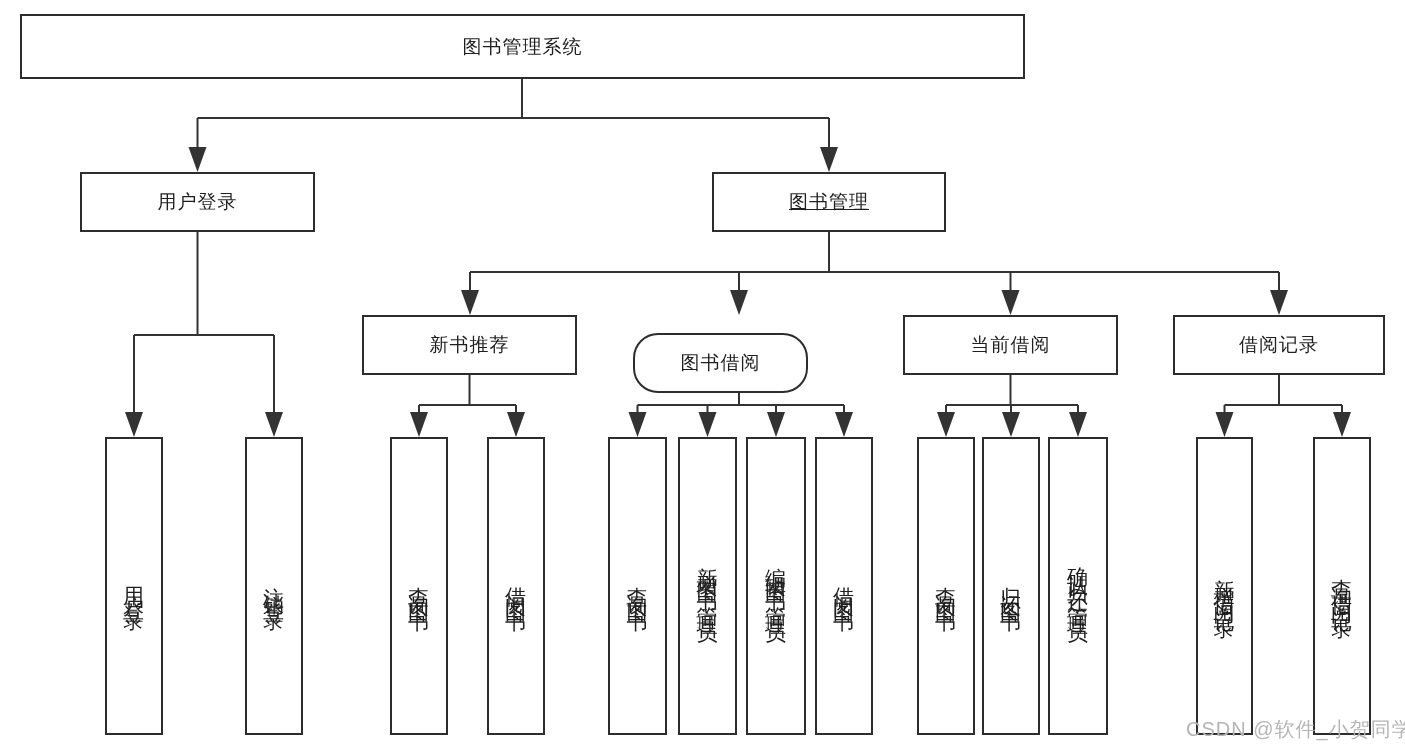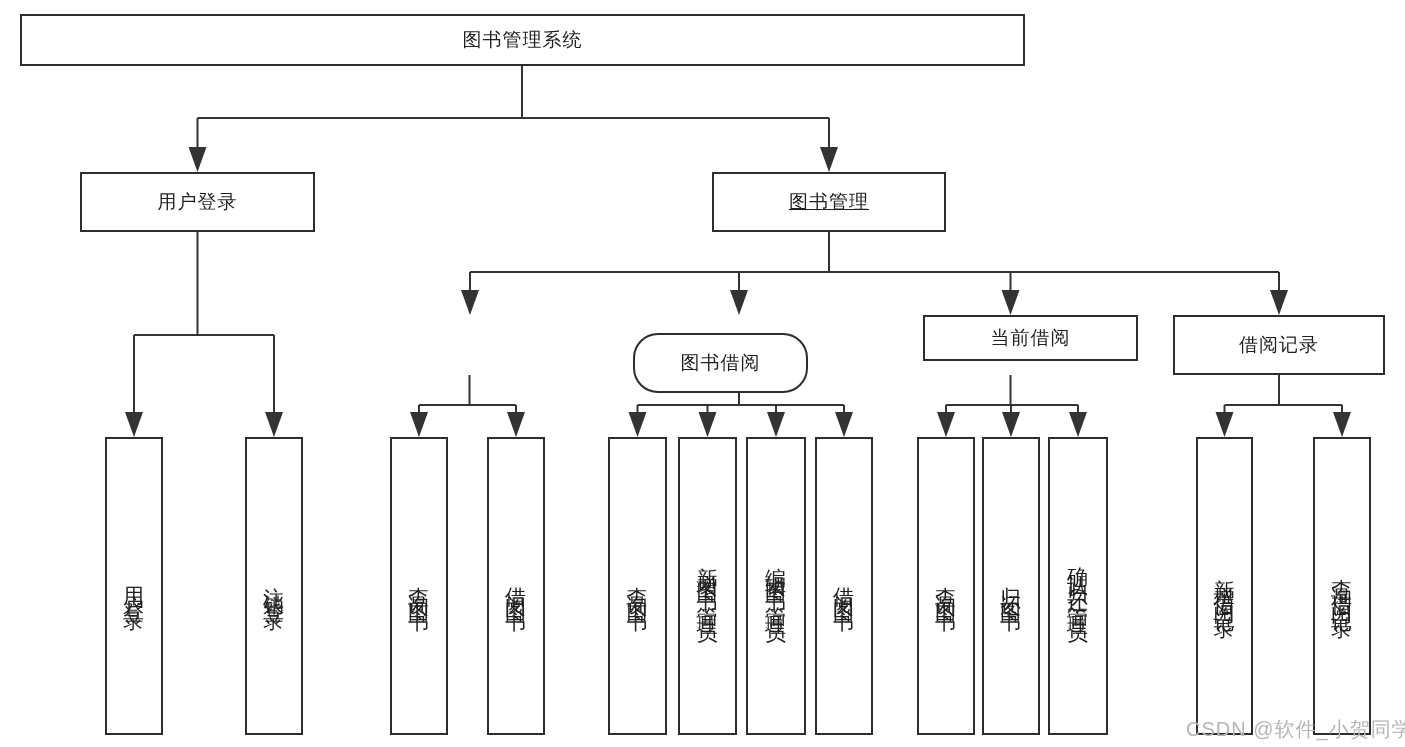--- a/index.html
+++ b/index.html
@@ -78,35 +78,38 @@
       <polygon points="767,412 785,412 776,437"></polygon>
       <polygon points="835,412 853,412 844,437"></polygon>
       <polygon points="937,412 955,412 946,437"></polygon>
       <polygon points="1002,412 1020,412 1011,437"></polygon>
       <polygon points="1069,412 1087,412 1078,437"></polygon>
       <polygon points="1215.5,412 1233.5,412 1224.5,437"></polygon>
       <polygon points="1333,412 1351,412 1342,437"></polygon>
     </g>
   </svg>
 
-  <div class="node hnode" style="left:20px; top:14px; width:1005px; height:52px;">
+  <div class="node hnode" style="left:20px; top:14px; width:1005px; height:65px;">
     <span>图书管理系统</span>
   </div>
 
   <div class="node hnode" style="left:80px; top:172px; width:235px; height:60px;">
     <span>用户登录</span>
   </div>
   <div class="node hnode" style="left:712px; top:172px; width:234px; height:60px;text-decoration:underline;">
     <span>图书管理</span>
   </div>
 
+  <div class="node hnode" style="left:362px; top:315px; width:215px; height:60px;">
+    <span>新书推荐</span>
+  </div>
   <div class="node hnode" style="left:633px; top:333px; width:175px; height:60px;border-radius:25px;">
     <span>图书借阅</span>
   </div>
-  <div class="node hnode" style="left:903px; top:315px; width:215px; height:46px;margin-left:20px;">
+  <div class="node hnode" style="left:903px; top:315px; width:215px; height:60px;">
     <span>当前借阅</span>
   </div>
   <div class="node hnode" style="left:1173px; top:315px; width:212px; height:60px;">
     <span>借阅记录</span>
   </div>
 
   <div class="node vnode" style="left:105px; top:437px; width:58px; height:298px;">
     <span>用户登录</span>
   </div>
   <div class="node vnode" style="left:245px; top:437px; width:58px; height:298px;">

